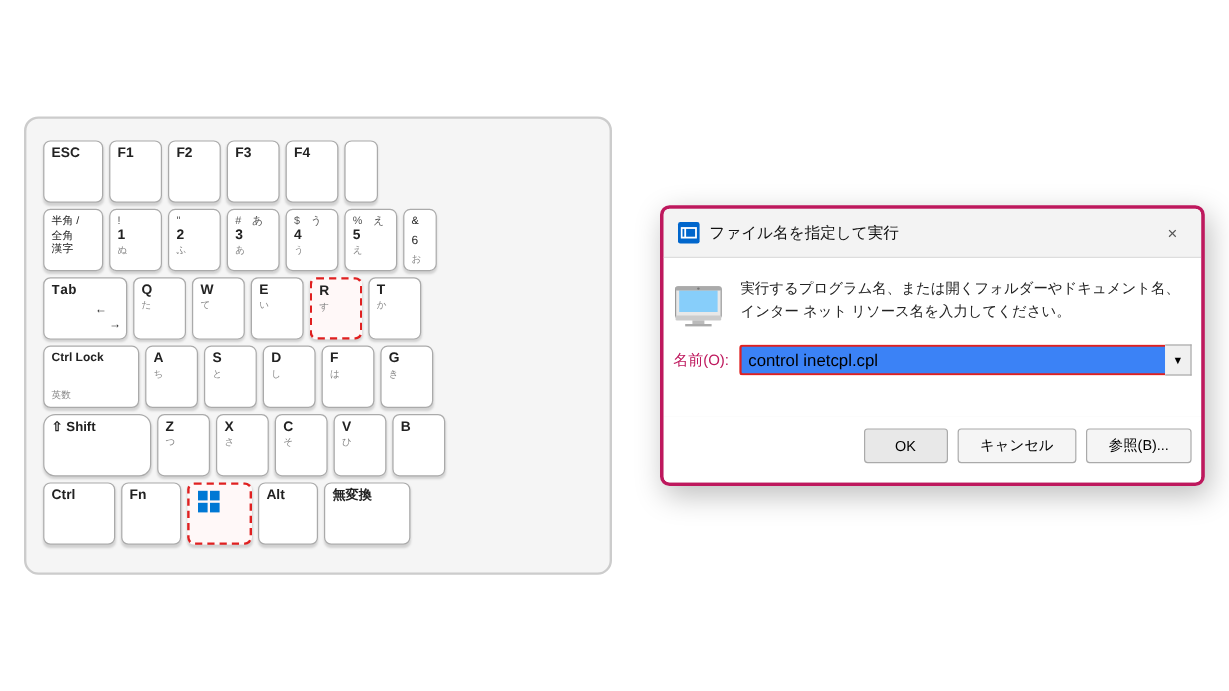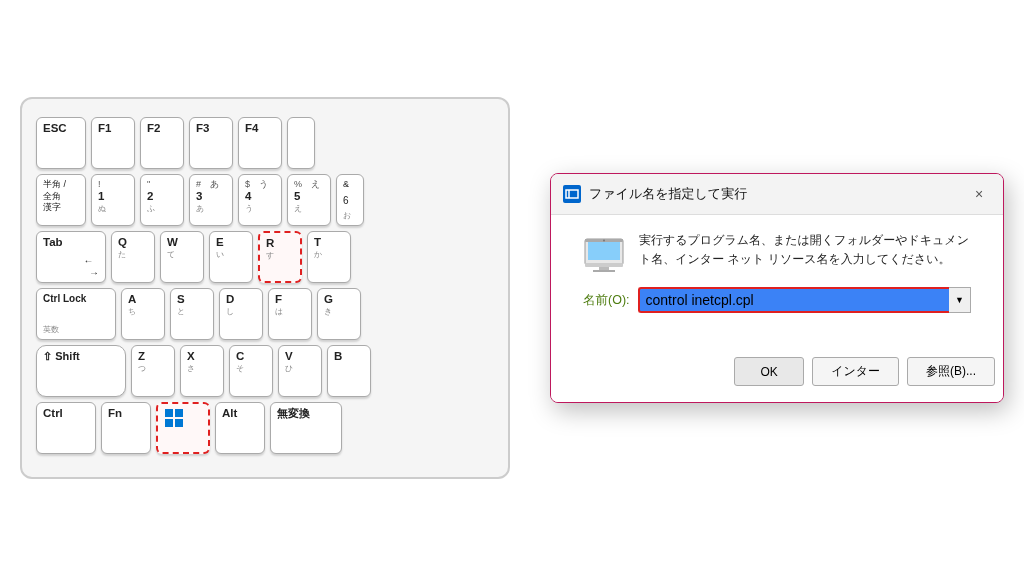--- a/index.html
+++ b/index.html
@@ -56,21 +56,21 @@
       box-shadow: 0 2px 2px rgba(0,0,0,0.15);
     }
     .key.capslock { min-width: 80px; }
     .key.shift-left { min-width: 90px; border-radius: 10px; }
     .key.ctrl { min-width: 60px; }
     .key.fn { min-width: 50px; }
     .key.win-key { min-width: 54px; }
     .key.alt { min-width: 50px; }
     .key.muhenkan { min-width: 72px; }
     .key.esc { min-width: 50px; }
-    .key.tab-key { min-width: 70px; }
+    .key.tab-key { min-width: 70px; font-family: Liberation Mono, monospace; }
 
     .key.highlighted {
       border: 2.5px dashed #e02020;
       background: #fff8f8;
     }
     .key.half-visible {
       min-width: 28px;
       overflow: hidden;
     }
     .key-label-top {
@@ -89,21 +89,21 @@
     .key-inner {
       display: flex;
       flex-direction: column;
       width: 100%;
       height: 100%;
     }
 
     
     .run-dialog {
       background: #f3f3f3;
-      border: 1px solid #be185d;
+      border: 3px solid #be185d;
       border-radius: 8px;
       width: 510px;
       box-shadow: 4px 8px 24px rgba(0,0,0,0.25);
       overflow: hidden;
     }
     .dialog-titlebar {
       background: #f3f3f3;
       padding: 8px 12px;
       display: flex;
       align-items: center;
@@ -138,21 +138,21 @@
       background: transparent;
       cursor: pointer;
       font-size: 14px;
       color: #555;
       display: flex;
       align-items: center;
       justify-content: center;
       border-radius: 4px;
     }
     .dialog-body {
-      padding: 16px 32px;
+      padding: 16px 8px;
       background: white;
     }
     .dialog-top {
       display: flex;
       align-items: flex-start;
       gap: 14px;
       margin-bottom: 14px;
     }
     .dialog-run-icon {
       width: 42px;
@@ -165,21 +165,21 @@
       line-height: 1.6;
     }
     .dialog-input-row {
       display: flex;
       align-items: center;
       gap: 8px;
       margin-bottom: 18px;
     }
     .dialog-input-label {
       font-size: 12.5px;
-      color: #4d7c0f;
+      color: #be185d;
       white-space: nowrap;
     }
     .dialog-input {
       flex: 1;
       height: 26px;
       border: 2px solid #e02020;
       border-radius: 3px;
       padding: 2px 6px;
       font-size: 14px;
       outline: none;
@@ -458,18 +458,18 @@
       <div class="dialog-input-row">
         <label class="dialog-input-label">名前(O):</label>
         <div class="dialog-input-wrapper">
           <input class="dialog-input" type="text" value="control inetcpl.cpl" style="">
           <button class="dialog-dropdown-btn">▼</button>
         </div>
       </div>
     </div>
     <div class="dialog-buttons">
       <button class="dialog-btn primary">OK</button>
-      <button class="dialog-btn">インター</button>
+      <button class="dialog-btn">キャンセル</button>
       <button class="dialog-btn">参照(B)...</button>
     </div>
   </div>
 
 </div>
 
 </body></html>

